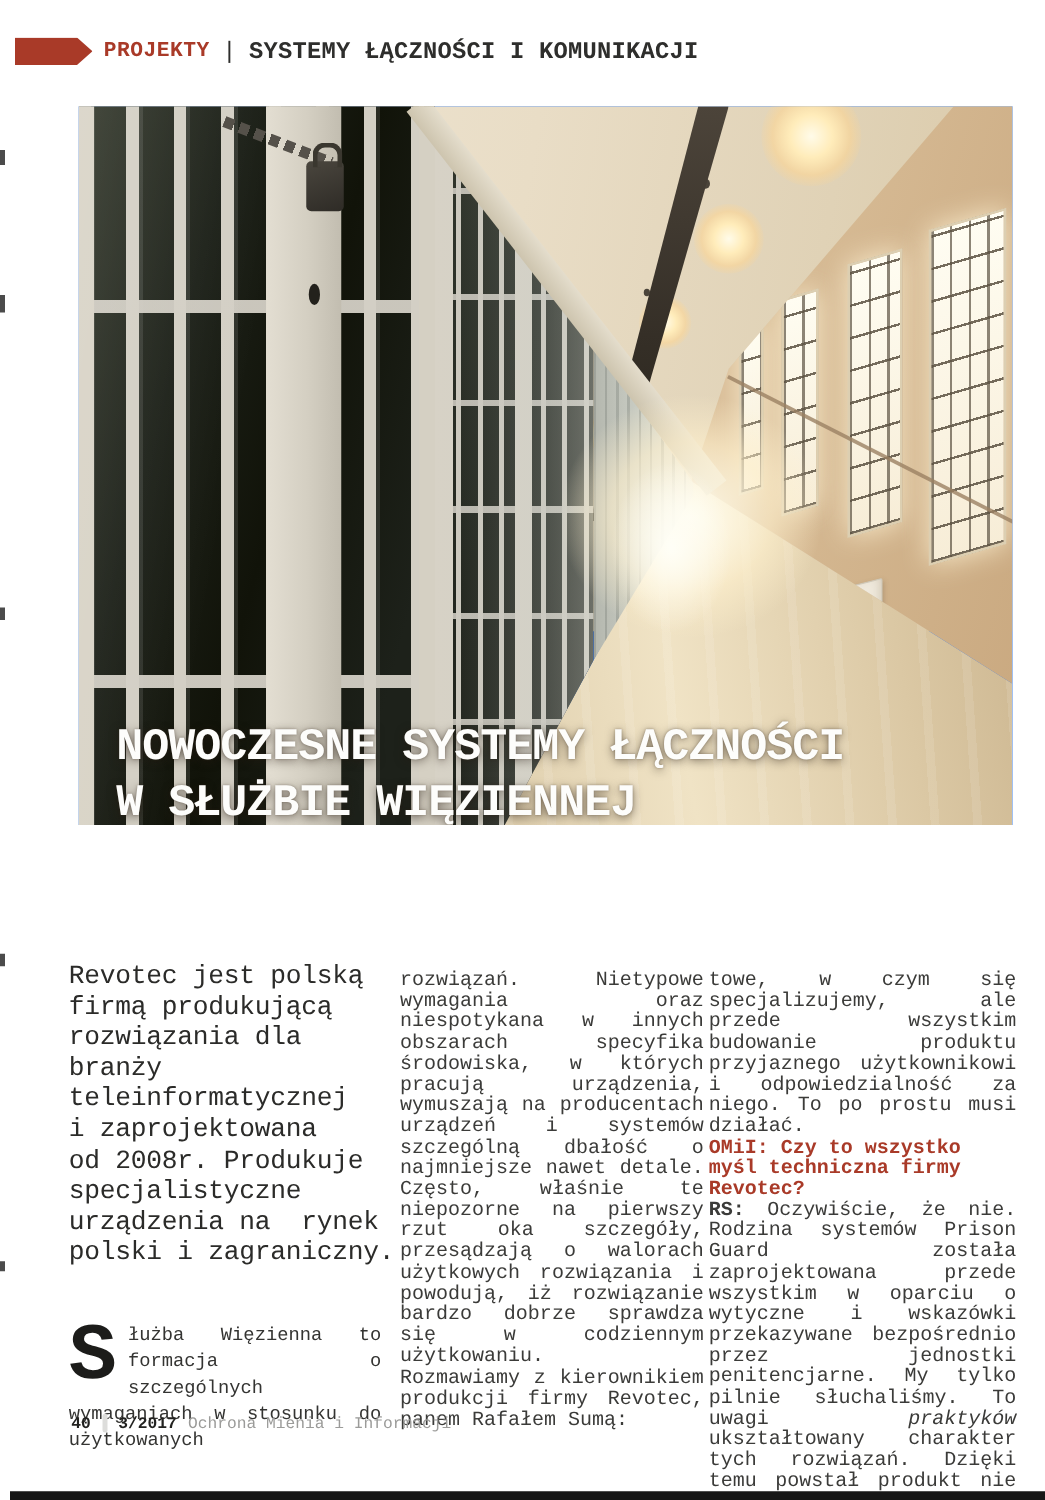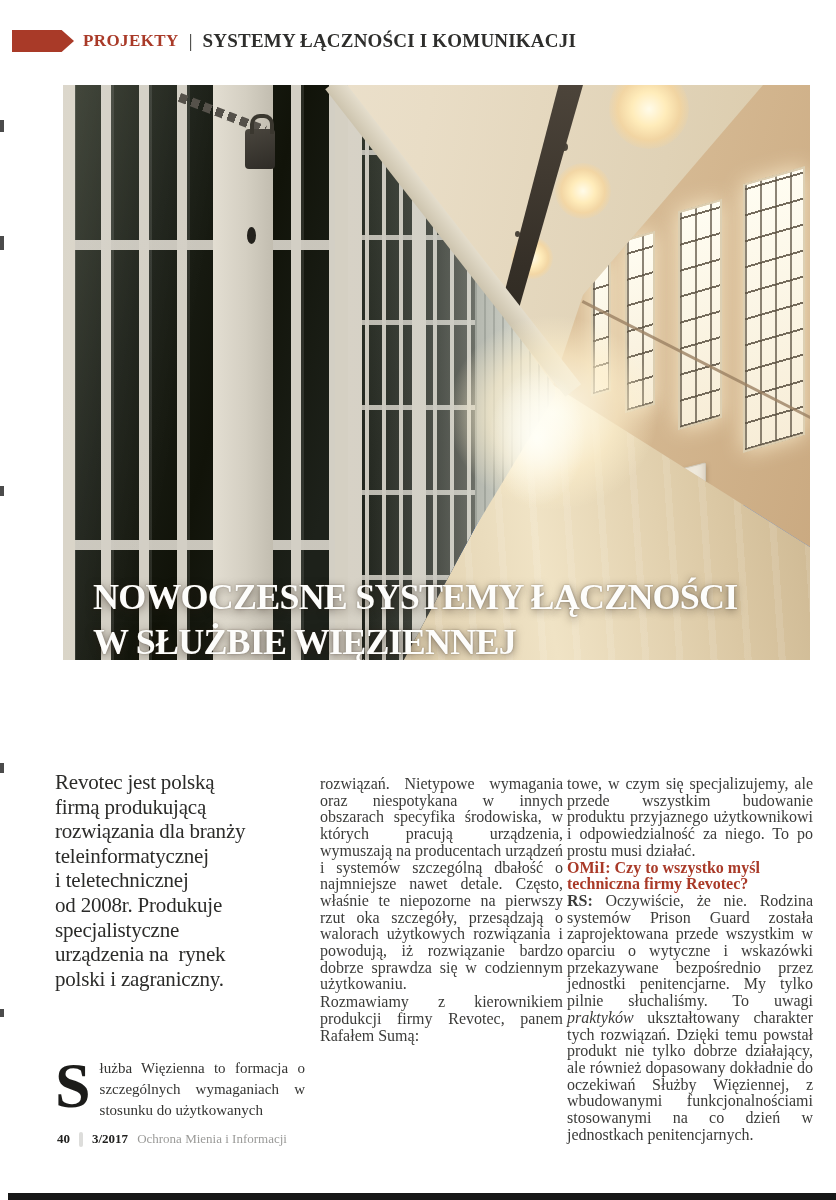--- a/index.html
+++ b/index.html
@@ -1,18 +1,18 @@
 <!DOCTYPE html>
 <html lang="pl" style="--accent-red: #a93a28; --footer-gray: #9b9b99;"><head>
 <meta charset="utf-8">
 <style>
   html,body{margin:0;padding:0;background:#ffffff;}
   .page{
     position:relative; width:836px; height:1200px; overflow:hidden;
-    background:#ffffff; font-family:Liberation Serif, serif;
+    background:#ffffff; font-family:Liberation Mono, monospace;
     color:#3b3b39;
   }
 
   
   .page-header{position:absolute; top:28px; left:12px; height:26px; display:flex; align-items:center; gap:9px;}
   .tag-banner{width:62px; height:22px; background:var(--accent-red);
     clip-path:polygon(0 0, 80% 0, 100% 50%, 80% 100%, 0 100%);}
   .tag-label{font-size:17px; font-weight:700; letter-spacing:.4px; color:var(--accent-red);}
   .tag-divider{font-size:19px; font-weight:400; color:#2e2e2c; margin:0 1px;}
   .section-label{font-size:19px; font-weight:700; letter-spacing:.2px; color:#2e2e2c;}
@@ -190,21 +190,21 @@
     <div class="ph-glow-core"></div>
 
     <h1 class="hero-title">NOWOCZESNE SYSTEMY ŁĄCZNOŚCI
 W SŁUŻBIE WIĘZIENNEJ</h1>
   </div>
 
   <div class="col-intro">Revotec jest polską
 firmą produkującą
 rozwiązania dla branży
 teleinformatycznej
-i teletechnicznej
+i zaprojektowana
 od 2008r. Produkuje
 specjalistyczne
 urządzenia na  rynek
 polski i zagraniczny.</div>
   <div class="col-lead">
     <span class="dropcap">S</span><span>łużba Więzienna to formacja o szczególnych wymaganiach w stosunku do użytkowanych</span>
   </div>
 
   <div class="col-2">
     <p class="body-text">rozwiązań. Nietypowe wymagania oraz niespotykana w innych obszarach specyfika środowiska, w których pracują urządzenia, wymuszają na producentach urządzeń i systemów szczególną dbałość o najmniejsze nawet detale. Często, właśnie te niepozorne na pierwszy rzut oka szczegóły, przesądzają o walorach użytkowych rozwiązania i powodują, iż rozwiązanie bardzo dobrze sprawdza się w codziennym użytkowaniu.</p>

